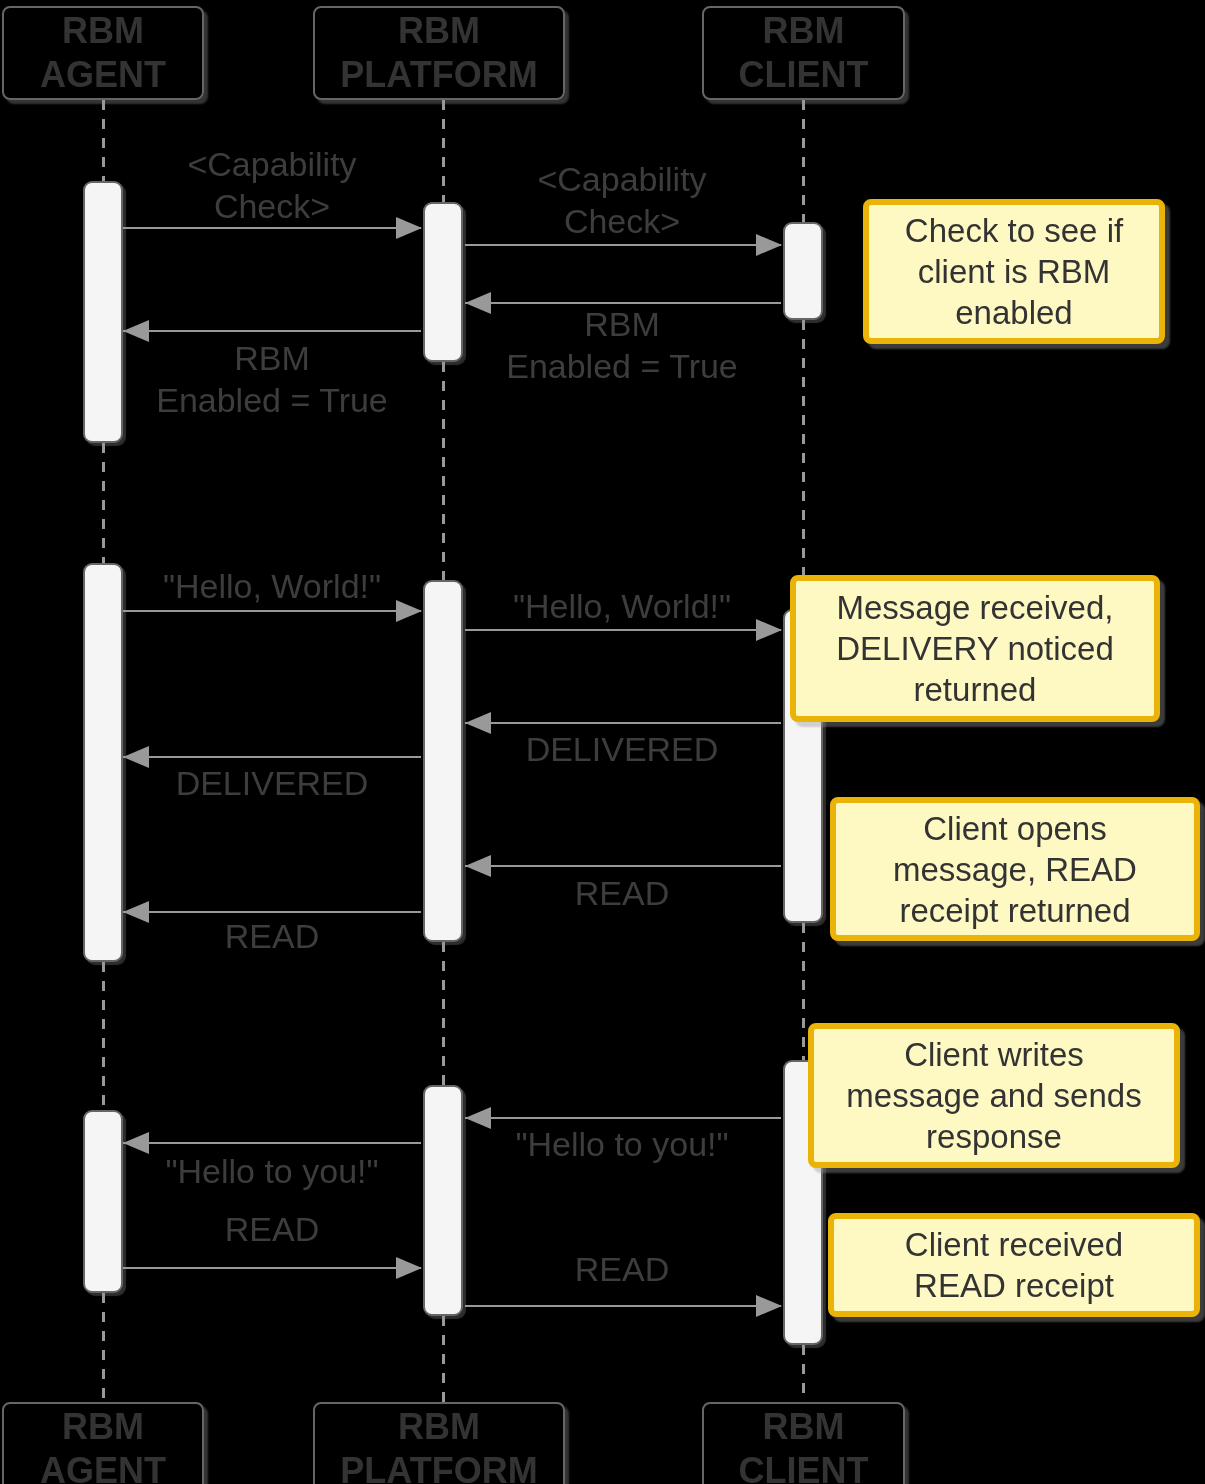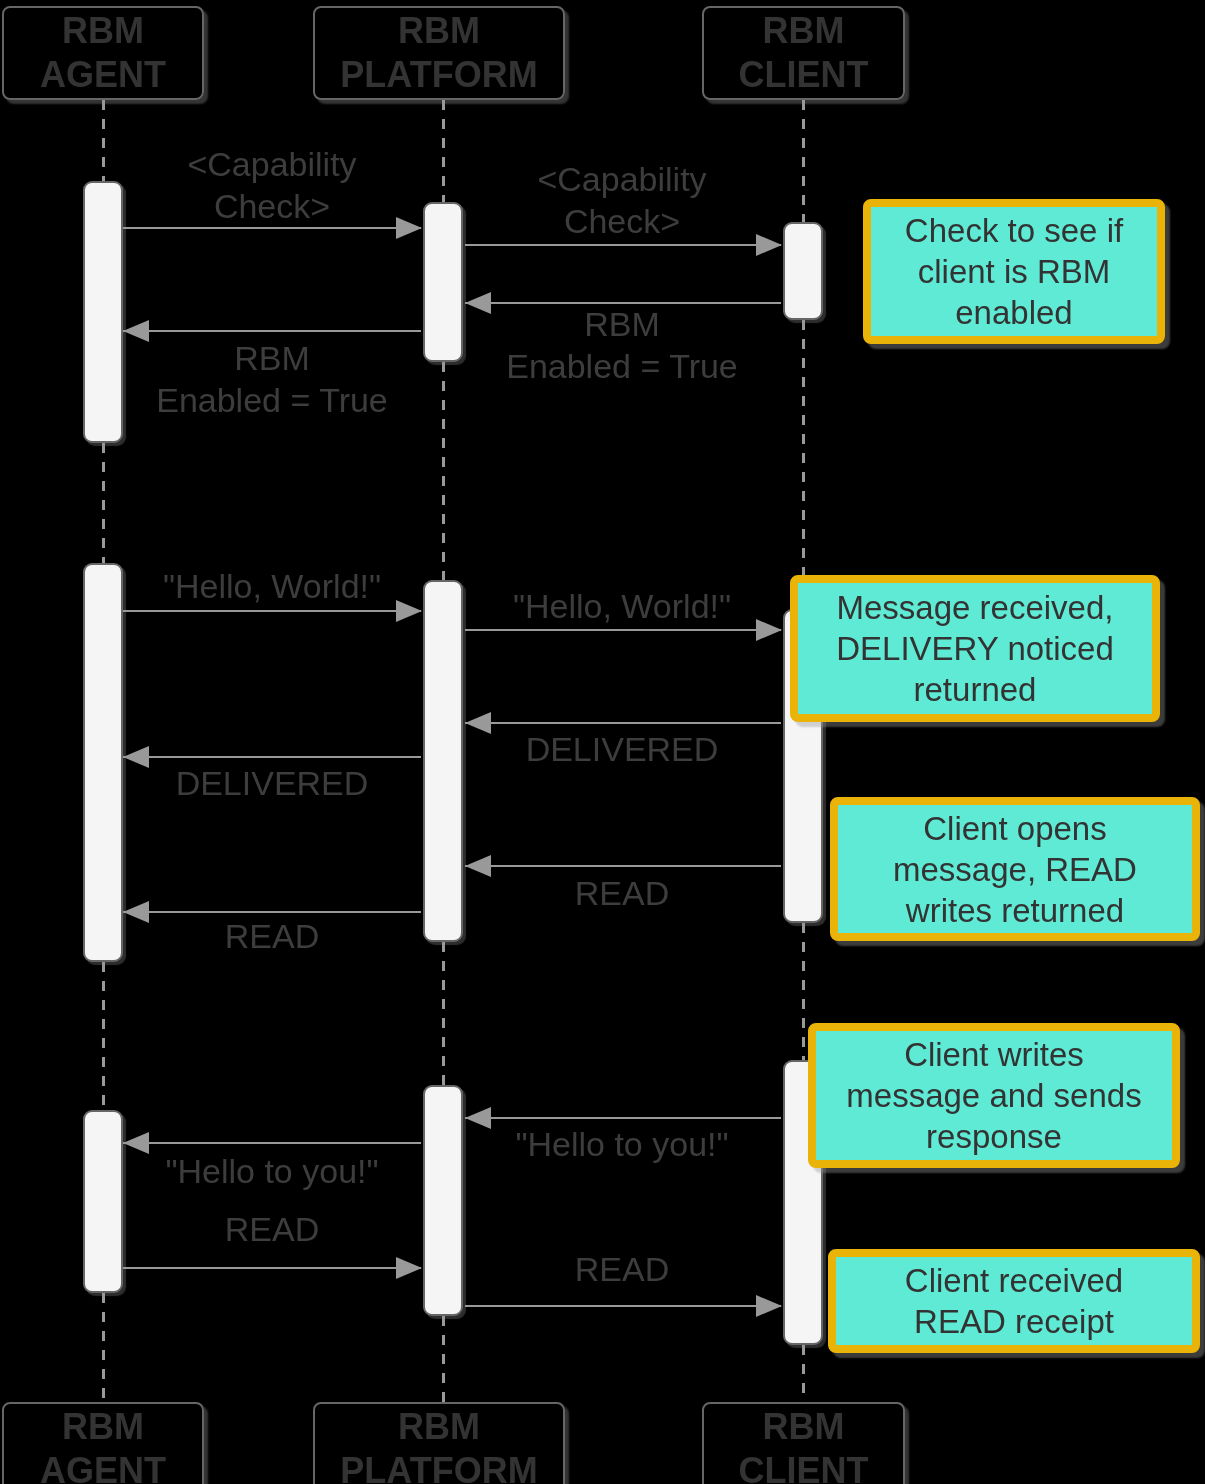--- a/index.html
+++ b/index.html
@@ -2,21 +2,21 @@
 <html><head>
 <meta charset="utf-8">
 <style>
   html,body{margin:0;padding:0;background:#000;}
   .stage{position:relative;width:1205px;height:1484px;background:#000;overflow:hidden;
          font-family:"Liberation Sans", sans-serif;}
   .actor{position:absolute;height:94px;border:2px solid #666;border-radius:8px;
          display:flex;align-items:center;justify-content:center;text-align:center;
          white-space:pre-line;font-weight:bold;font-size:36px;line-height:44px;color:#333;
          box-sizing:border-box;box-shadow:4px 4px 2px rgba(150,150,150,.35);}
-  .note{position:absolute;background:#5eead4;border:8px solid #eab308;border-radius:8px;
+  .note{position:absolute;background:#fef9c3;border:6px solid #eab308;border-radius:8px;
         display:flex;align-items:center;justify-content:center;text-align:center;
         white-space:pre-line;font-size:33px;line-height:41px;color:#333;
         box-sizing:border-box;box-shadow:5px 5px 2px rgba(150,150,150,.4);}
   .msg-label{position:absolute;width:360px;text-align:center;white-space:pre-line;
              font-size:34px;line-height:42px;color:#3d3d3d;}
   .col-left{left:92px;}
   .col-right{left:442px;}
   .lifeline{position:absolute;width:3px;
             background:repeating-linear-gradient(to bottom,#999 0 10px,transparent 10px 19px);}
   .abar{position:absolute;width:40px;background:#F5F5F5;border:2px solid #666;border-radius:9px;
@@ -119,20 +119,20 @@
   <div class="msg-label col-right" style="top:1248px;">READ</div>
 
   <div class="note" style="left:863px;top:199px;width:302px;height:145px;">Check to see if
 client is RBM
 enabled</div>
   <div class="note" style="left:790px;top:575px;width:370px;height:147px;">Message received,
 DELIVERY noticed
 returned</div>
   <div class="note" style="left:830px;top:797px;width:370px;height:144px;">Client opens
 message, READ
-writes returned</div>
+receipt returned</div>
   <div class="note" style="left:808px;top:1023px;width:372px;height:145px;">Client writes
 message and sends
 response</div>
-  <div class="note" style="left:828px;top:1213px;width:372px;height:104px;margin-top:36px;">Client received
+  <div class="note" style="left:828px;top:1213px;width:372px;height:104px;">Client received
 READ receipt</div>
 
 </div>
 
 </body></html>

